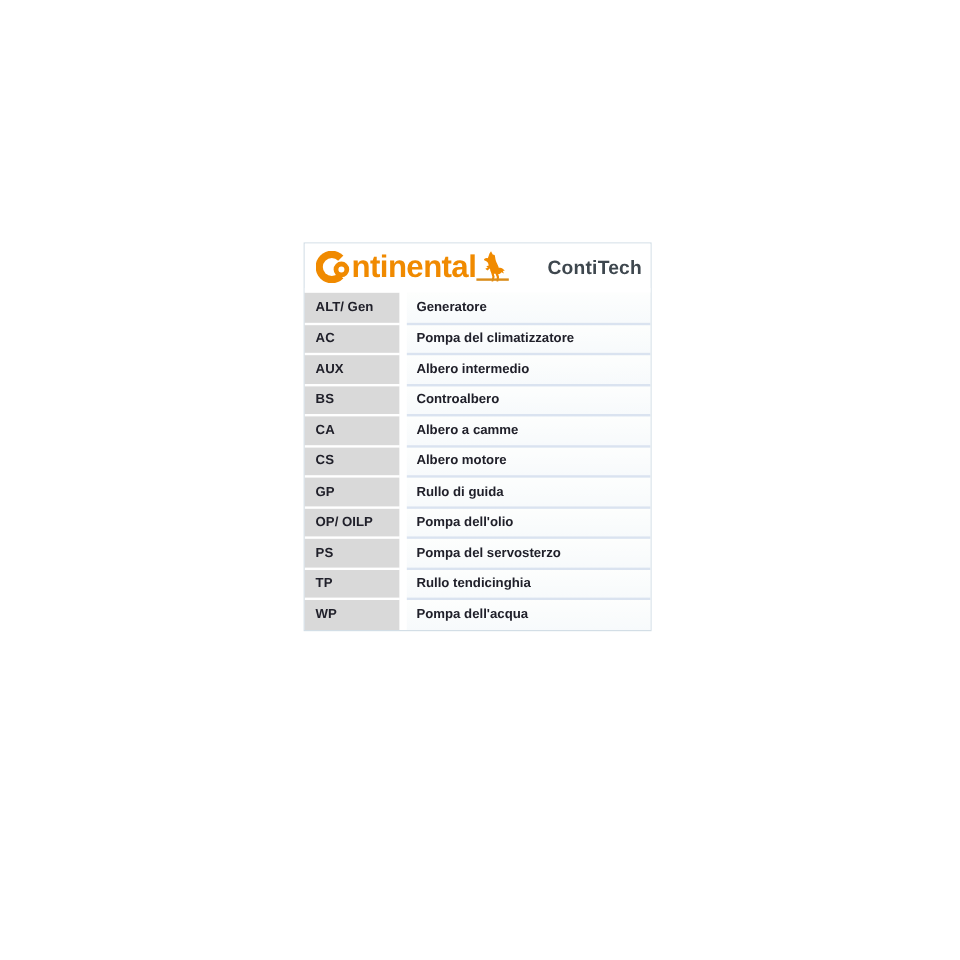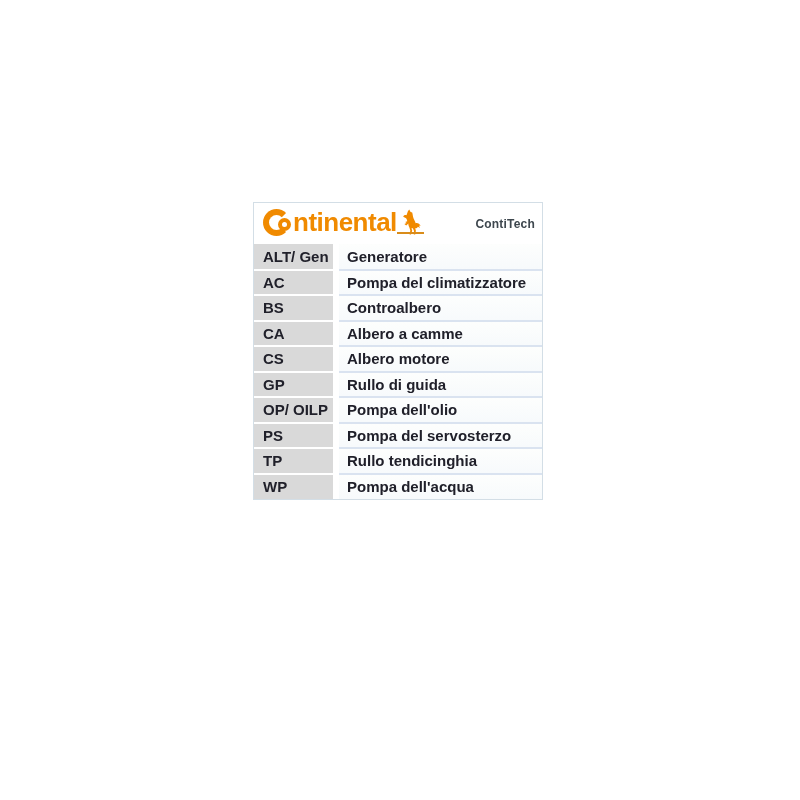--- a/index.html
+++ b/index.html
@@ -56,33 +56,33 @@
   .horse-wrap { position: relative; margin-left: 3px; width: 24px; height: 26px; }
   .horse-wrap svg { display: block; }
   .horse-wrap::after {
     content: "";
     position: absolute;
     left: -3px; right: 0; bottom: 1px;
     height: 2px;
     background: #d98c1a;
   }
   .contitech {
-    font-size: 12px;
+    font-size: 16px;
     font-weight: 700;
     letter-spacing: 0.2px;
     color: var(--contitech-gray, #3e474e);
     margin-top: 5px;
   }
 
   
   table { border-collapse: collapse; width: 100%; }
   td {
     height: 25.5px;
     vertical-align: middle;
-    font-size: 15px;
+    font-size: 11px;
     font-weight: 700;
     color: var(--text, #20202a);
     white-space: nowrap;
   }
   td.abbr {
     width: 79px;
     background: var(--abbr-cell-bg, #d9d9d9);
     border-bottom: 2px solid #ffffff;
     padding-left: 9px;
   }
@@ -125,20 +125,25 @@
             <td class="abbr">ALT/ Gen</td>
             <td class="gap"></td>
             <td class="desc">Generatore</td>
           </tr>
           <tr>
             <td class="abbr">AC</td>
             <td class="gap"></td>
             <td class="desc">Pompa del climatizzatore</td>
           </tr>
           <tr>
+            <td class="abbr">AUX</td>
+            <td class="gap"></td>
+            <td class="desc">Albero intermedio</td>
+          </tr>
+          <tr>
             <td class="abbr">BS</td>
             <td class="gap"></td>
             <td class="desc">Controalbero</td>
           </tr>
           <tr>
             <td class="abbr">CA</td>
             <td class="gap"></td>
             <td class="desc">Albero a camme</td>
           </tr>
           <tr>

